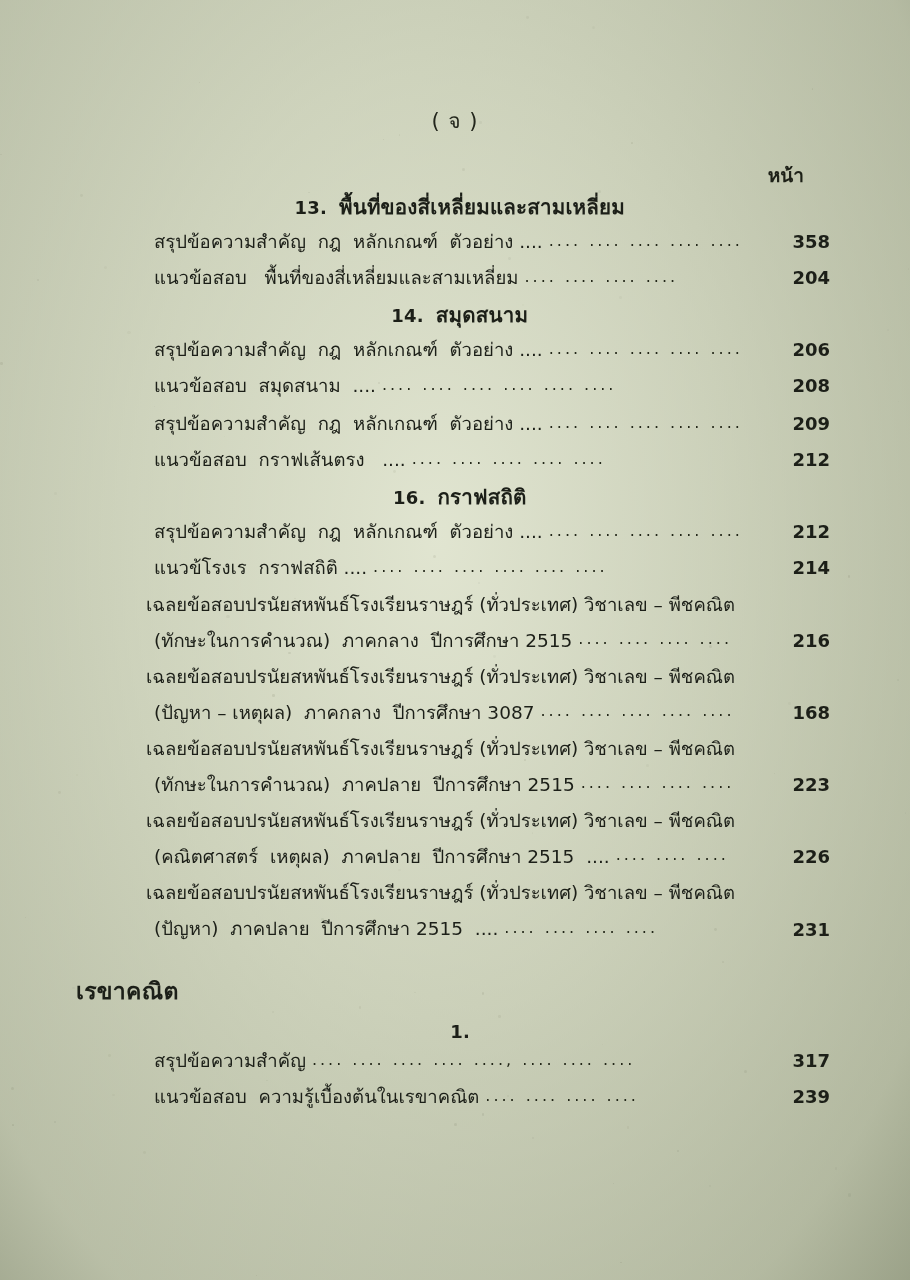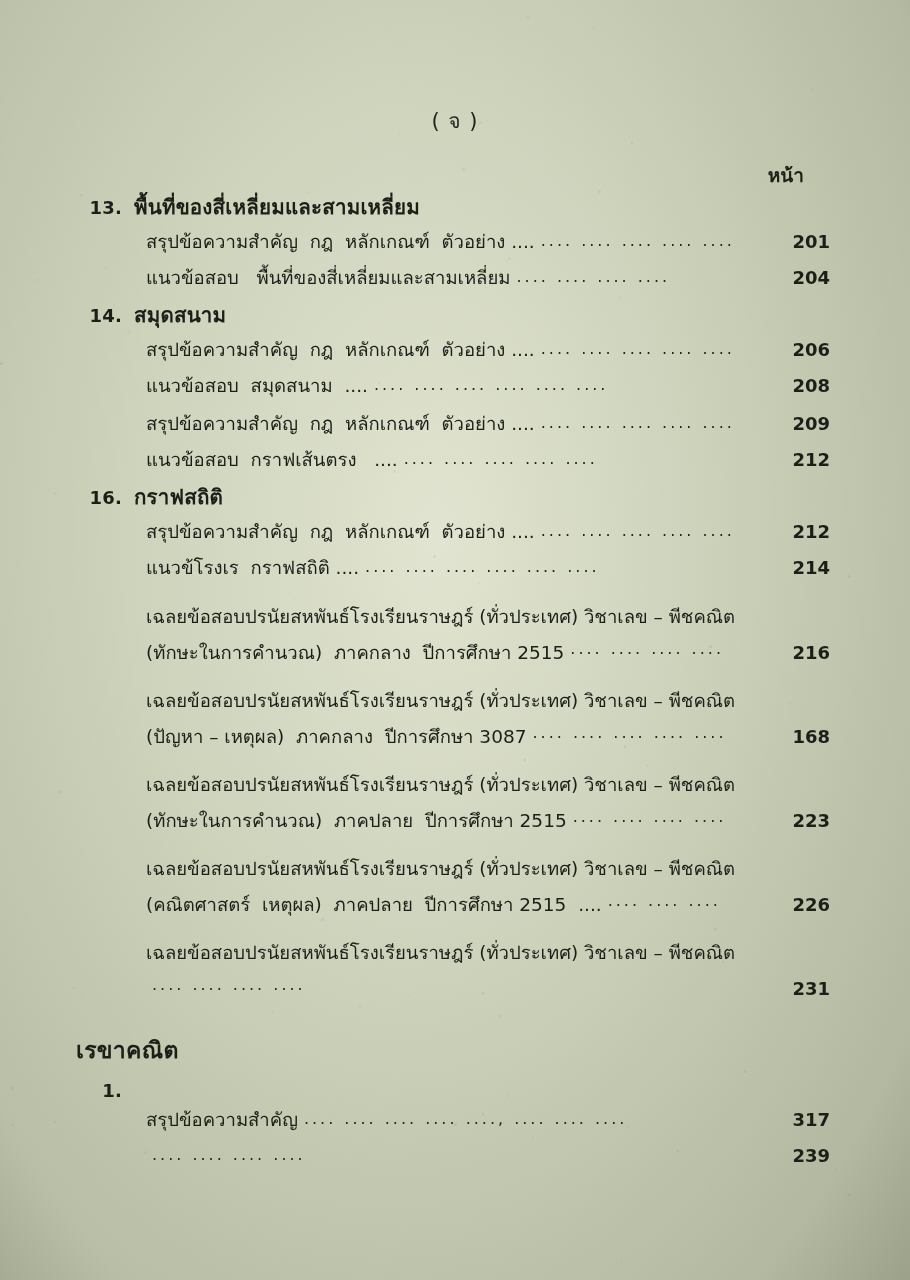--- a/index.html
+++ b/index.html
@@ -60,40 +60,42 @@
   .chapter {
     margin-bottom: 2px;
   }
   .chapter-head {
     display: flex;
     align-items: baseline;
     font-weight: 700;
     font-size: 20.5px;
     margin-bottom: 1px;
     letter-spacing: 0.2px;
+    justify-content: center;
   }
   .chapter-num {
     width: 46px;
     text-align: right;
     padding-right: 12px;
     flex: none;
     font-size: 18px;
   }
   .chapter-title {
     font-weight: 700;
   }
   .entry {
     display: flex;
     align-items: baseline;
     font-size: 18.5px;
     line-height: 1.95;
     padding-left: 70px;
   }
   .entry .txt {
     white-space: pre;
+    margin-left: 8px;
   }
   .entry .dots {
     flex: 1 1 auto;
     overflow: hidden;
     white-space: nowrap;
     padding: 0 6px;
     color: #232719;
     font-size: 16px;
     letter-spacing: 3px;
     transform: translateY(-2px);
@@ -106,25 +108,24 @@
     font-size: 18px;
   }
   .entry.wrap {
     display: block;
     padding-left: 70px;
     position: relative;
     line-height: 1.95;
   }
   .entry.wrap .line1 {
     white-space: nowrap;
-    margin-top: 12px;
   }
   .entry.wrap .line2 {
     display: flex;
-    align-items: flex-start;
+    align-items: center;
   }
   .section-title {
     font-size: 23px;
     font-weight: 700;
     margin-top: 26px;
     margin-bottom: 12px;
     padding-left: 0px;
     letter-spacing: 0.3px;
   }
 </style>
@@ -232,21 +233,21 @@
   <div class="content">
 
     <div class="chapter">
       <div class="chapter-head">
         <span class="chapter-num">13.</span>
         <span class="chapter-title">พื้นที่ของสี่เหลี่ยมและสามเหลี่ยม</span>
       </div>
       <div class="entry">
         <span class="txt">สรุปข้อความสำคัญ  กฎ  หลักเกณฑ์  ตัวอย่าง ....</span>
         <span class="dots">.... .... .... .... ....</span>
-        <span class="pg">201</span>
+        <span class="pg">358</span>
       </div>
       <div class="entry">
         <span class="txt">แนวข้อสอบ   พื้นที่ของสี่เหลี่ยมและสามเหลี่ยม</span>
         <span class="dots">.... .... .... ....</span>
         <span class="pg">204</span>
       </div>
     </div>
 
     <div class="chapter">
       <div class="chapter-head">
@@ -326,37 +327,39 @@
         <div class="line2">
           <span class="txt">(คณิตศาสตร์  เหตุผล)  ภาคปลาย  ปีการศึกษา 2515  ....</span>
           <span class="dots">.... .... ....</span>
           <span class="pg">226</span>
         </div>
       </div>
 
       <div class="entry wrap">
         <div class="line1">เฉลยข้อสอบปรนัยสหพันธ์โรงเรียนราษฎร์ (ทั่วประเทศ) วิชาเลข – พีชคณิต</div>
         <div class="line2">
+          <span class="txt">(ปัญหา)  ภาคปลาย  ปีการศึกษา 2515  ....</span>
           <span class="dots">.... .... .... ....</span>
           <span class="pg">231</span>
         </div>
       </div>
     </div>
 
     <div class="section-title">เรขาคณิต</div>
 
     <div class="chapter">
       <div class="chapter-head">
         <span class="chapter-num">1.</span>
       </div>
       <div class="entry">
         <span class="txt">สรุปข้อความสำคัญ</span>
         <span class="dots">.... .... .... .... ...., .... .... ....</span>
         <span class="pg">317</span>
       </div>
       <div class="entry">
+        <span class="txt">แนวข้อสอบ  ความรู้เบื้องต้นในเรขาคณิต</span>
         <span class="dots">.... .... .... ....</span>
         <span class="pg">239</span>
       </div>
     </div>
 
   </div>
 </div>
 
 </body></html>

